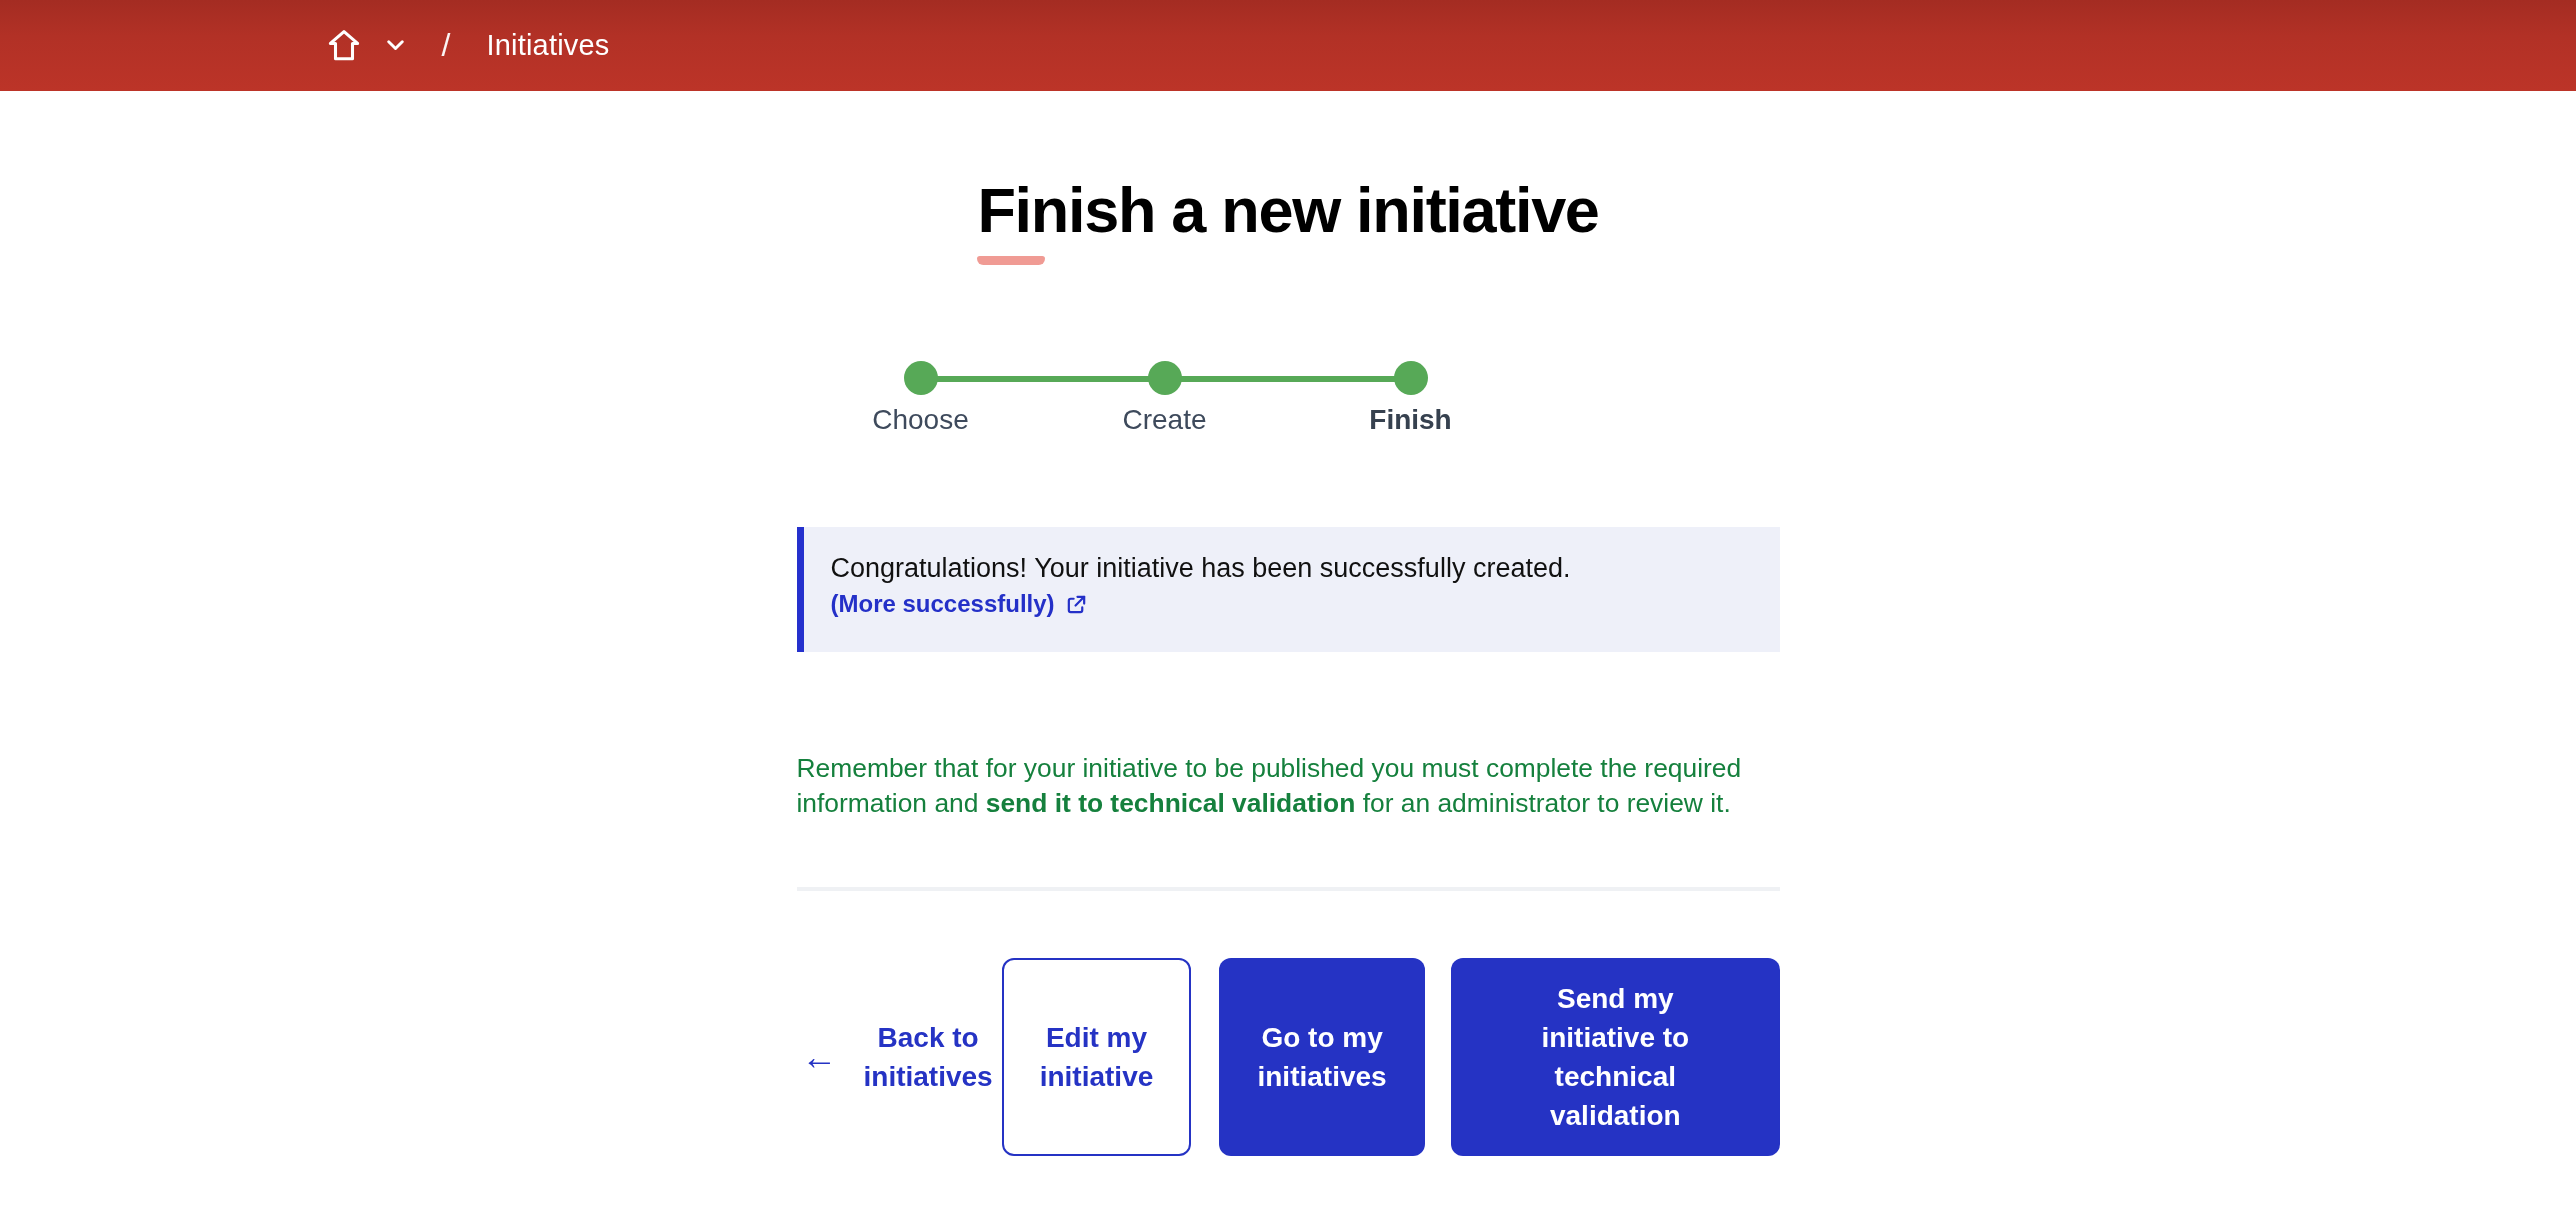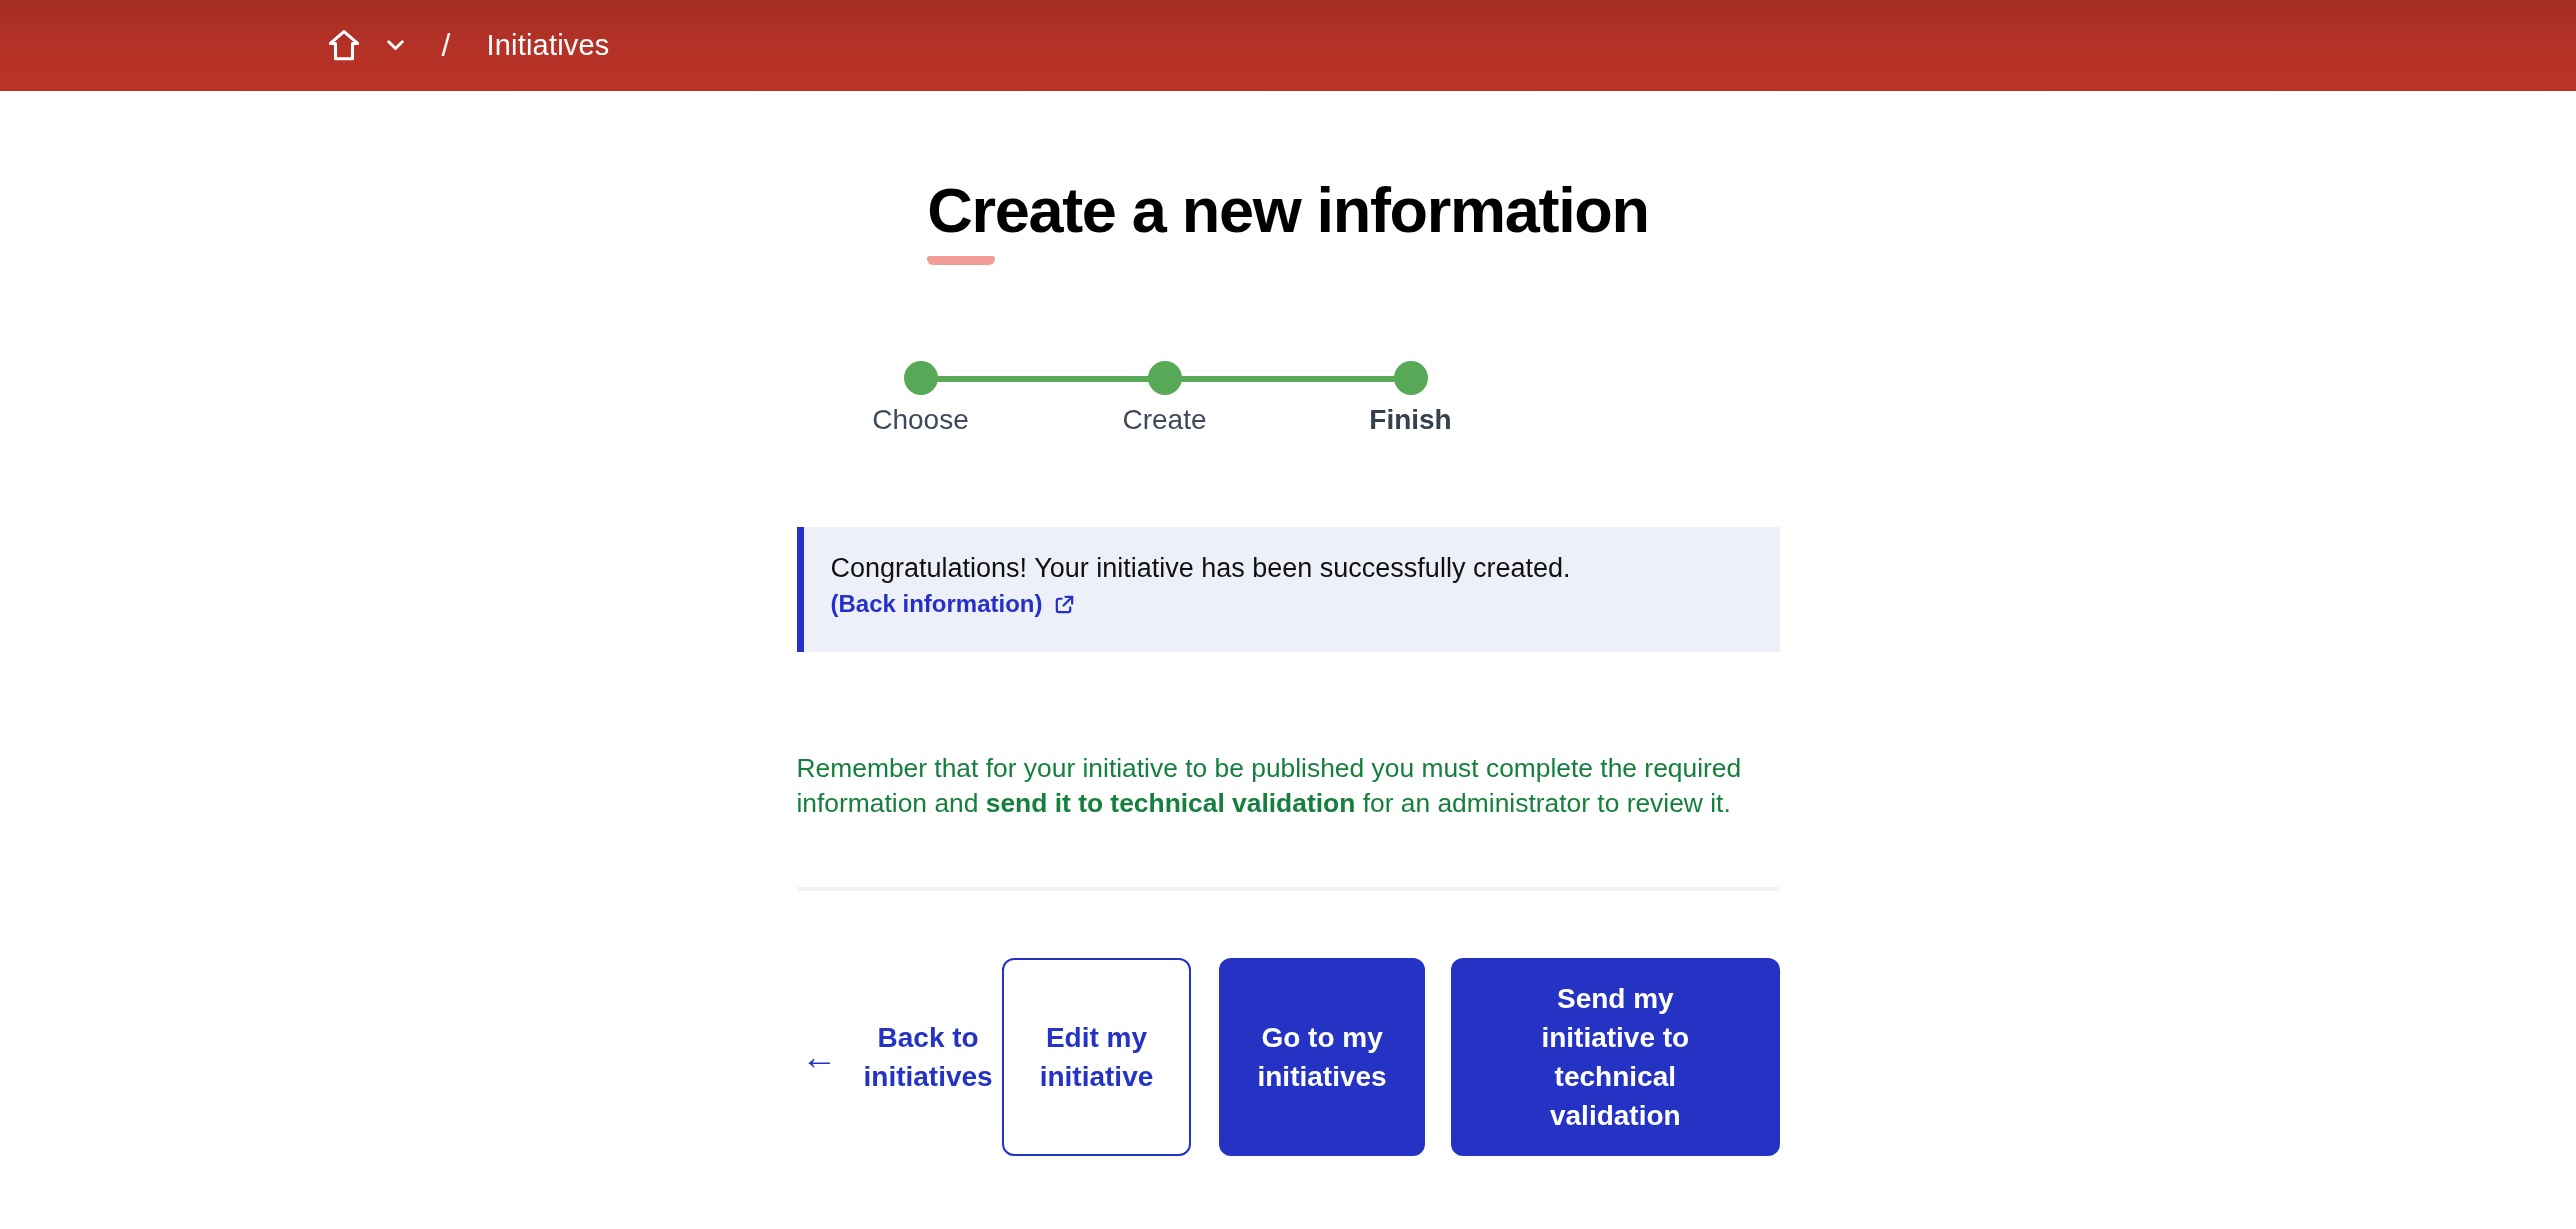--- a/index.html
+++ b/index.html
@@ -143,41 +143,41 @@
       </svg>
     </span>
     <span class="crumb-sep">/</span>
     <a class="crumb-current">Initiatives</a>
   </nav>
 </header>
 
 <main>
 
   <div class="title-wrap">
-    <h1 class="page-title">Create a new information</h1>
+    <h1 class="page-title">Finish a new initiative</h1>
     <div class="title-accent"></div>
   </div>
 
   <div class="content">
 
     <div class="stepper">
       <div class="stepper-line"></div>
       <div class="step-dot pos-1"></div>
       <div class="step-dot pos-2"></div>
       <div class="step-dot pos-3"></div>
       <div class="step-label pos-1">Choose</div>
       <div class="step-label pos-2">Create</div>
       <div class="step-label current pos-3">Finish</div>
     </div>
 
     <div class="alert">
       <div class="alert-msg">Congratulations! Your initiative has been successfully created.</div>
       <div class="alert-link-row">
         <a class="alert-link">
-          <span>(Back information)</span>
+          <span>(More successfully)</span>
           <span>
             <svg width="23" height="23" viewBox="0 0 24 24" fill="none">
               <path d="M9 6 H6 a2 2 0 0 0 -2 2 v10 a2 2 0 0 0 2 2 h10 a2 2 0 0 0 2 -2 v-3" stroke="#2430c8" stroke-width="2.3" stroke-linecap="round"></path>
               <path d="M13 4 h7 v7" stroke="#2430c8" stroke-width="2.3" stroke-linecap="round" stroke-linejoin="round"></path>
               <path d="M20 4 L11 13" stroke="#2430c8" stroke-width="2.3" stroke-linecap="round"></path>
             </svg>
           </span>
         </a>
       </div>
     </div>

